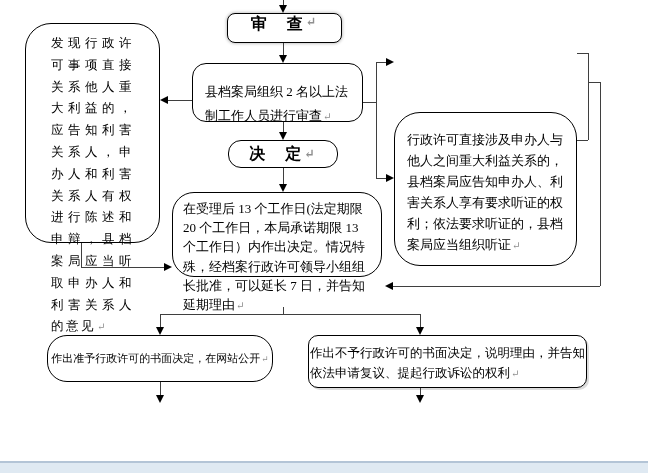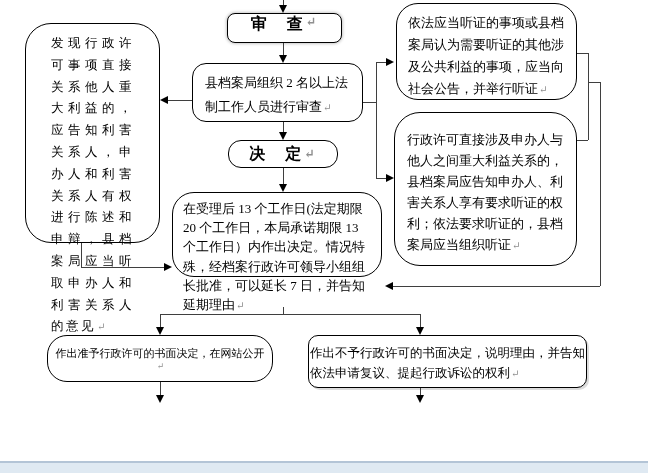--- a/index.html
+++ b/index.html
@@ -18,29 +18,29 @@
     display:flex;align-items:flex-start;justify-content:center;
     font-size:16px;font-weight:bold;letter-spacing:2px;
     box-shadow:0 0 3px 1px #c9c9c9;}
   .b-decide{left:228px;top:140px;width:110px;height:28px;border-radius:13px;
     display:flex;align-items:center;justify-content:center;
     font-size:16px;font-weight:bold;letter-spacing:2px;}
   .b-leftnotice{left:25px;top:23px;width:135px;height:220px;border-radius:26px;
     padding:9px 25px;font-size:12.5px;line-height:21.8px;letter-spacing:2.5px;
     text-align:justify;}
   .b-organize{left:192px;top:63px;width:171px;height:59px;border-radius:14px;
-    padding:7px 12px;font-size:13px;line-height:24px;}
+    padding:16px 12px;font-size:13px;line-height:24px;}
   .b-hearpublic{left:396px;top:3px;width:181px;height:97px;border-radius:22px;
     padding:8px 11px;font-size:13px;line-height:22px;}
   .b-hearrights{left:394px;top:112px;width:183px;height:154px;border-radius:26px;
     padding:16px 12px;font-size:13px;line-height:21px;}
   .b-deadline{left:172px;top:192px;width:210px;height:85px;border-radius:22px;
     padding:6px 10px;font-size:13px;line-height:19.2px;}
   .b-approve{left:47px;top:335px;width:226px;height:47px;border-radius:20px;
-    display:flex;align-items:center;justify-content:center;font-size:11px;flex-direction:column;}
+    display:flex;align-items:center;justify-content:center;font-size:11px;}
   .b-deny{left:308px;top:335px;width:279px;height:53px;border-radius:10px;
     padding:7px 1px;font-size:12.5px;line-height:20px;
     box-shadow:2px 2px 0 #dcdcdc;}
   .b-delivery{left:92px;top:403px;width:451px;height:52px;border-radius:12px;
     padding:5px 14px;font-size:13px;line-height:21px;
     box-shadow:2px 2px 0 #dcdcdc;}
   
   .vl,.hl{position:absolute;background:#3f3f3f;}
   .vl{width:1px;}
   .hl{height:1px;}
@@ -71,23 +71,20 @@
 
   <div class="box b-organize">
     <span>县档案局组织 2 名以上法制工作人员进行审查</span><span class="pil">↵</span>
   </div>
 
   <div class="box b-decide">
     <span>决　定</span>
       <span class="pil">↵</span>
   </div>
 
-  <div class="box b-hearpublic">
-    <span>依法应当听证的事项或县档案局认为需要听证的其他涉及公共利益的事项，应当向社会公告，并举行听证</span><span class="pil">↵</span>
-  </div>
 
   <div class="box b-hearrights">
     <span>行政许可直接涉及申办人与他人之间重大利益关系的，县档案局应告知申办人、利害关系人享有要求听证的权利；依法要求听证的，县档案局应当组织听证</span><span class="pil">↵</span>
   </div>
 
   <div class="box b-deadline">
     <span>在受理后 13 个工作日(法定期限 20 个工作日，本局承诺期限 13 个工作日）内作出决定。情况特殊，经档案行政许可领导小组组长批准，可以延长 7 日，并告知延期理由</span><span class="pil">↵</span>
   </div>
 
   <div class="box b-approve">

